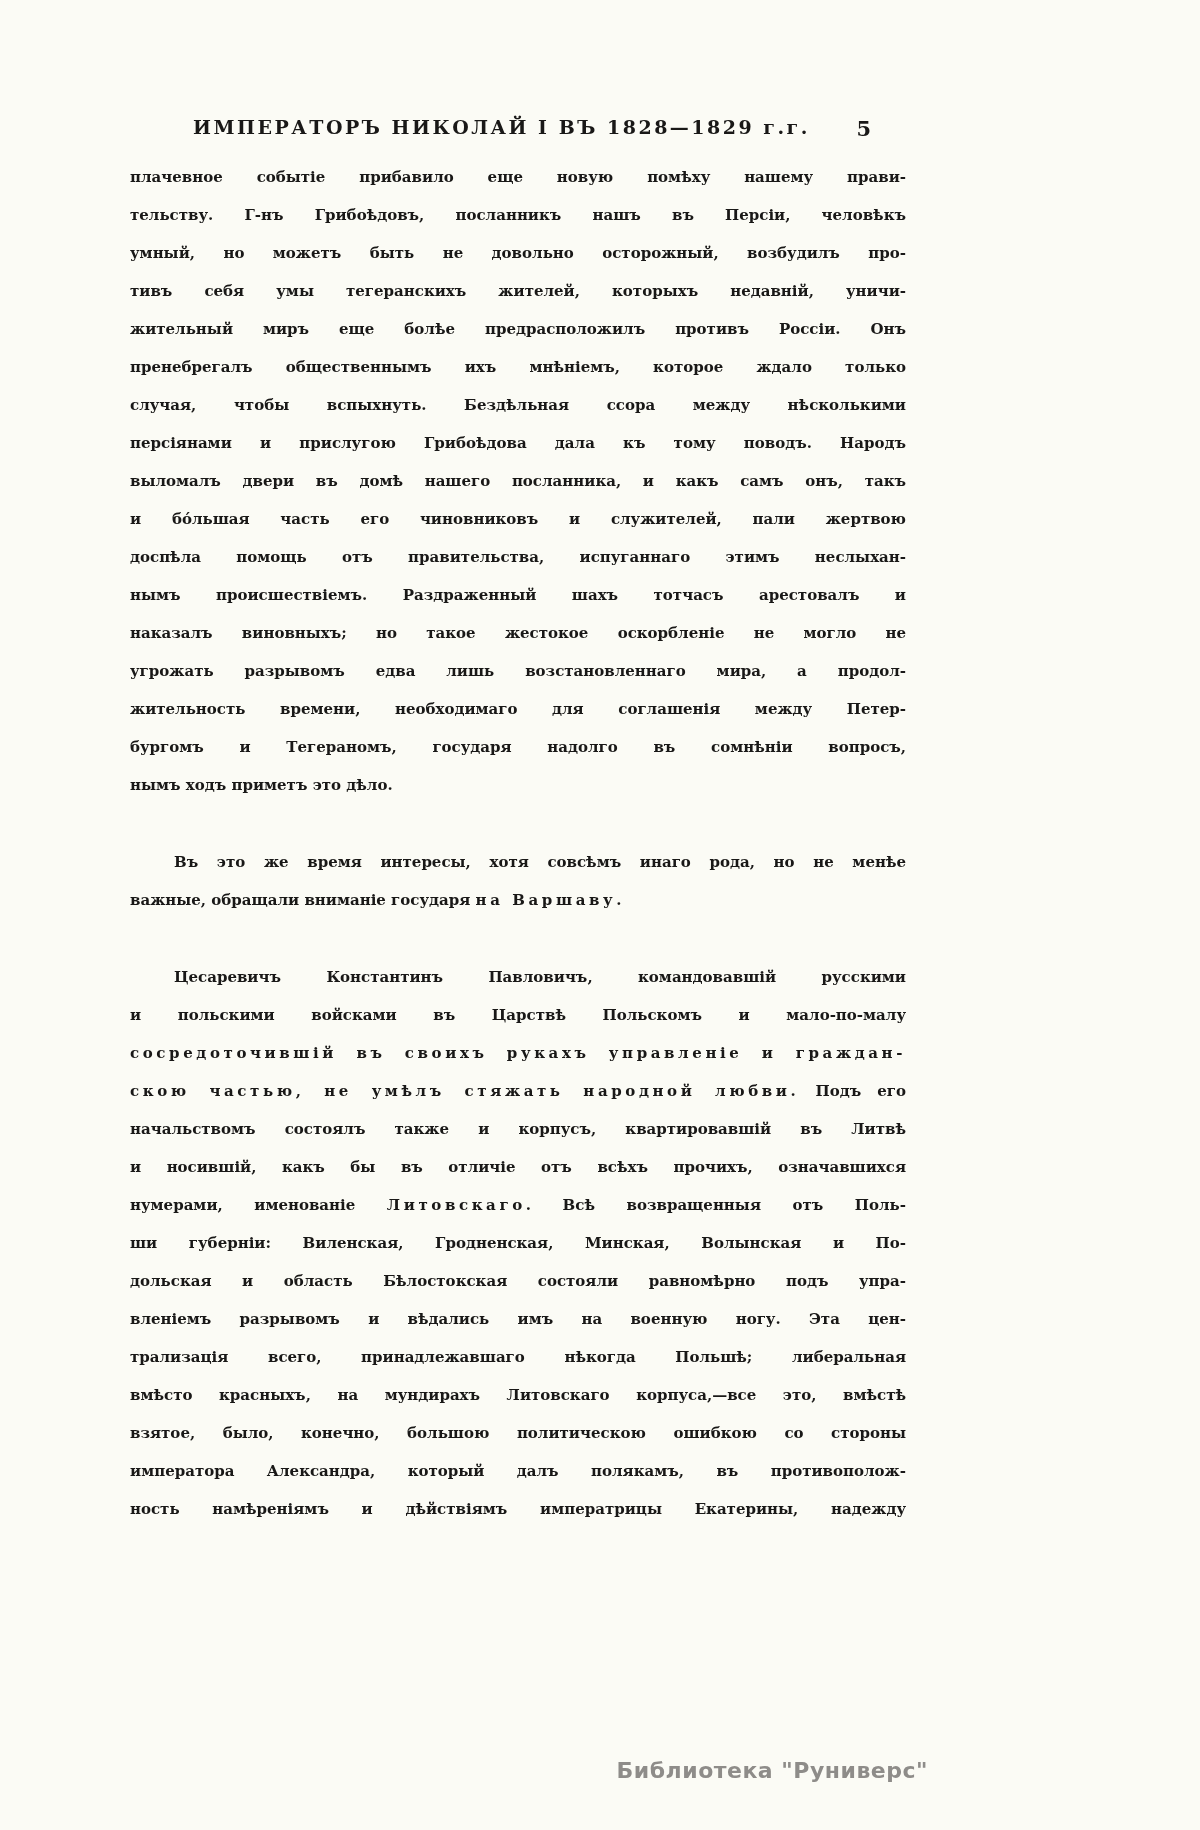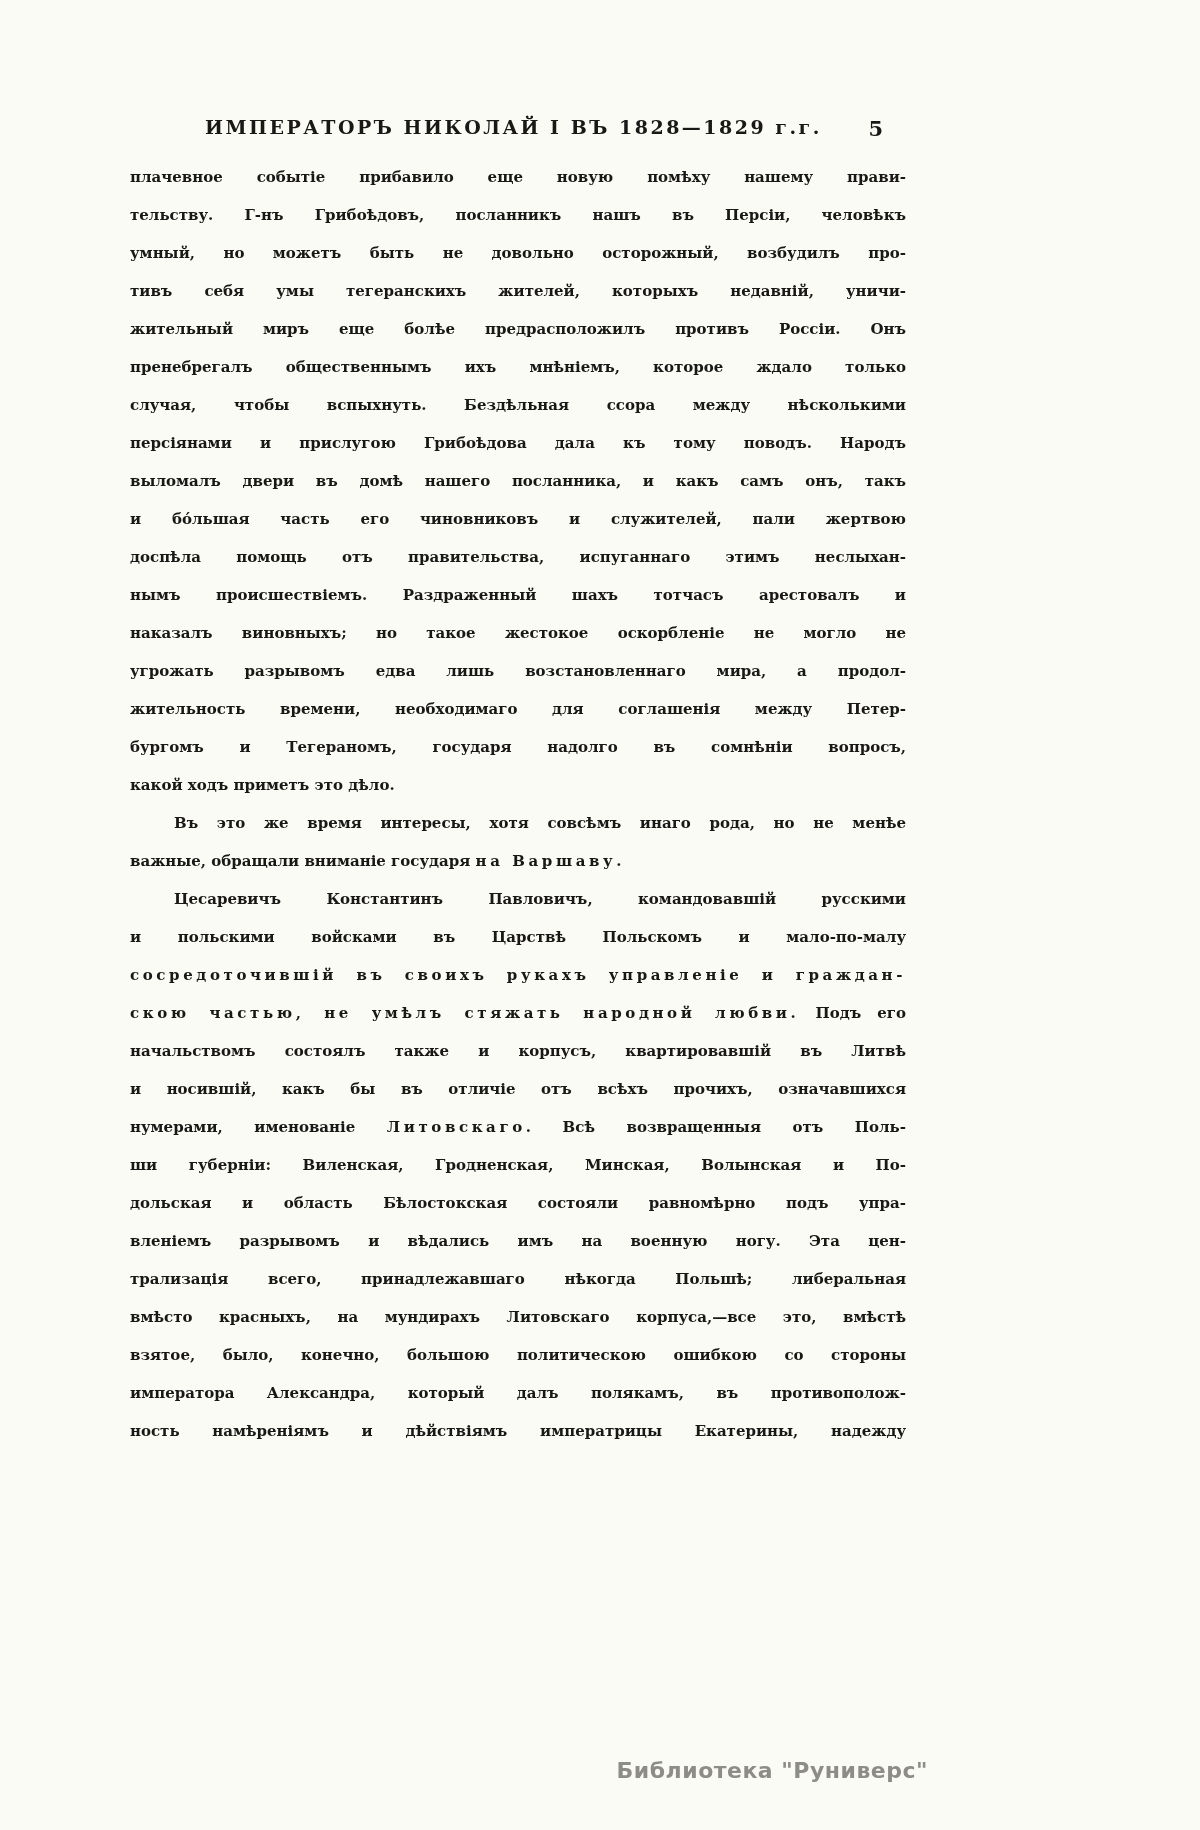--- a/index.html
+++ b/index.html
@@ -6,21 +6,21 @@
   body {
     width: 1200px; height: 1830px;
     background: #fbfbf5;
     position: relative;
     overflow: hidden;
     font-family: "DejaVu Serif", serif;
     color: #191817;
   }
   .page-header {
     position: absolute;
-    left: 126px; top: 116px;
+    left: 114px; top: 116px;
     width: 775px;
     height: 30px;
   }
   .header-title {
     text-align: center;
     font-size: 19px;
     font-weight: bold;
     letter-spacing: 2.5px;
     white-space: nowrap;
   }
@@ -40,21 +40,21 @@
     font-size: 15px;
     font-weight: bold;
     line-height: 38px;
     height: 38px;
     white-space: nowrap;
     text-align: justify;
     text-align-last: justify;
     overflow: visible;
   }
   .line.flush { text-align-last: left; }
-  .line.first { text-indent: 44px; }
+  .line.first { text-indent: 44px; margin-top: 39px; }
   .spaced { letter-spacing: 0.24em; }
   .footer-watermark {
     position: absolute;
     top: 1758px;
     right: 272px;
     font-family: "DejaVu Sans", sans-serif;
     font-size: 22px;
     font-weight: bold;
     color: #8e8c89;
     letter-spacing: 0.5px;
@@ -79,21 +79,21 @@
       <div class="line"><span>случая, чтобы вспыхнуть. Бездѣльная ссора между нѣсколькими</span></div>
       <div class="line"><span>персіянами и прислугою Грибоѣдова дала къ тому поводъ. Народъ</span></div>
       <div class="line"><span>выломалъ двери въ домѣ нашего посланника, и какъ самъ онъ, такъ</span></div>
       <div class="line"><span>и бо́льшая часть его чиновниковъ и служителей, пали жертвою</span></div>
       <div class="line"><span>доспѣла помощь отъ правительства, испуганнаго этимъ неслыхан-</span></div>
       <div class="line"><span>нымъ происшествіемъ. Раздраженный шахъ тотчасъ арестовалъ и</span></div>
       <div class="line"><span>наказалъ виновныхъ; но такое жестокое оскорбленіе не могло не</span></div>
       <div class="line"><span>угрожать разрывомъ едва лишь возстановленнаго мира, а продол-</span></div>
       <div class="line"><span>жительность времени, необходимаго для соглашенія между Петер-</span></div>
       <div class="line"><span>бургомъ и Тегераномъ, государя надолго въ сомнѣніи вопросъ,</span></div>
-      <div class="line flush"><span>какой ходъ приметъ это дѣло.</span></div>
+      <div class="line flush"><span>нымъ ходъ приметъ это дѣло.</span></div>
     </div>
     <div class="paragraph">
       <div class="line first"><span>Въ это же время интересы, хотя совсѣмъ инаго рода, но не менѣе</span></div>
       <div class="line flush"><span>важные, обращали вниманіе государя </span><span class="spaced">на Варшаву</span><span>.</span></div>
     </div>
     <div class="paragraph">
       <div class="line first"><span>Цесаревичъ Константинъ Павловичъ, командовавшій русскими</span></div>
       <div class="line"><span>и польскими войсками въ Царствѣ Польскомъ и мало-по-малу</span></div>
       <div class="line"><span class="spaced">сосредоточившій въ своихъ рукахъ управленіе и граждан-</span></div>
       <div class="line"><span class="spaced">скою частью, не умѣлъ стяжать народной любви.</span><span> Подъ его</span></div>

